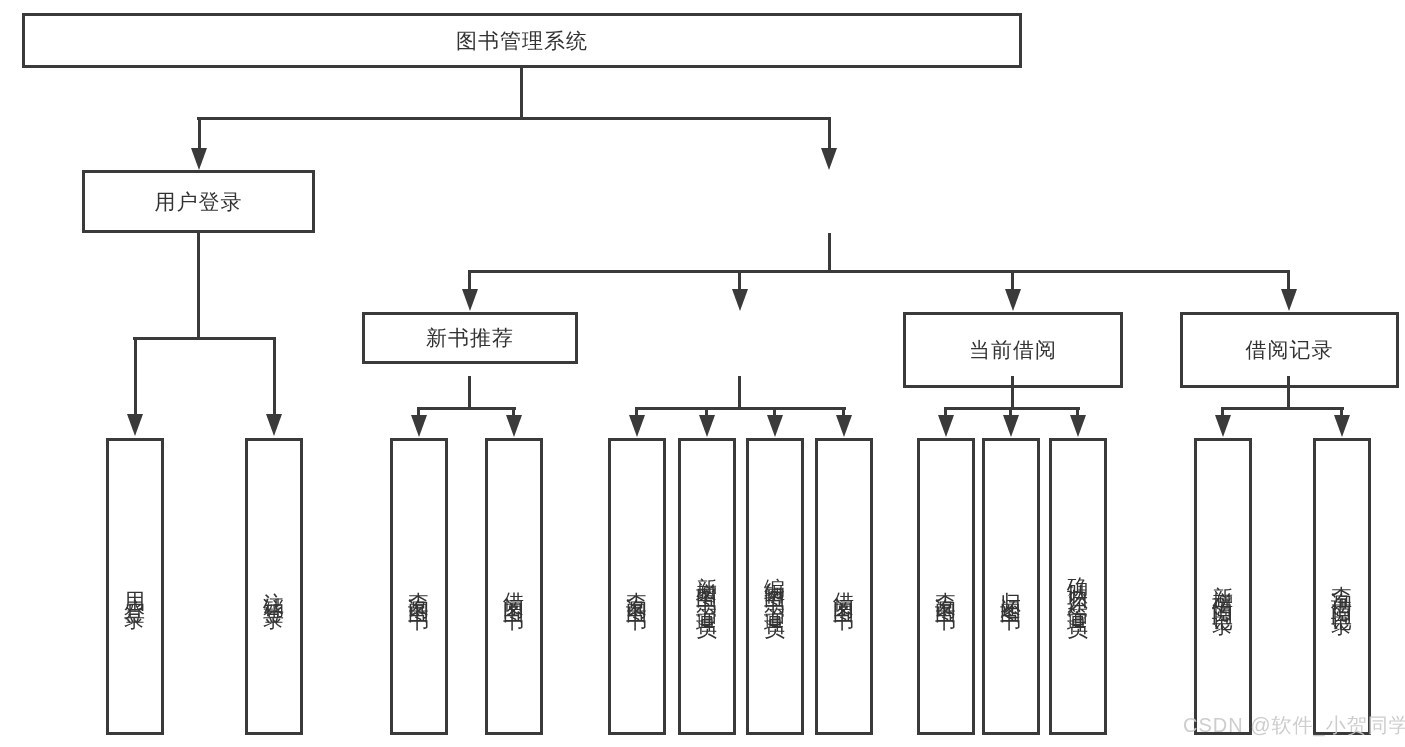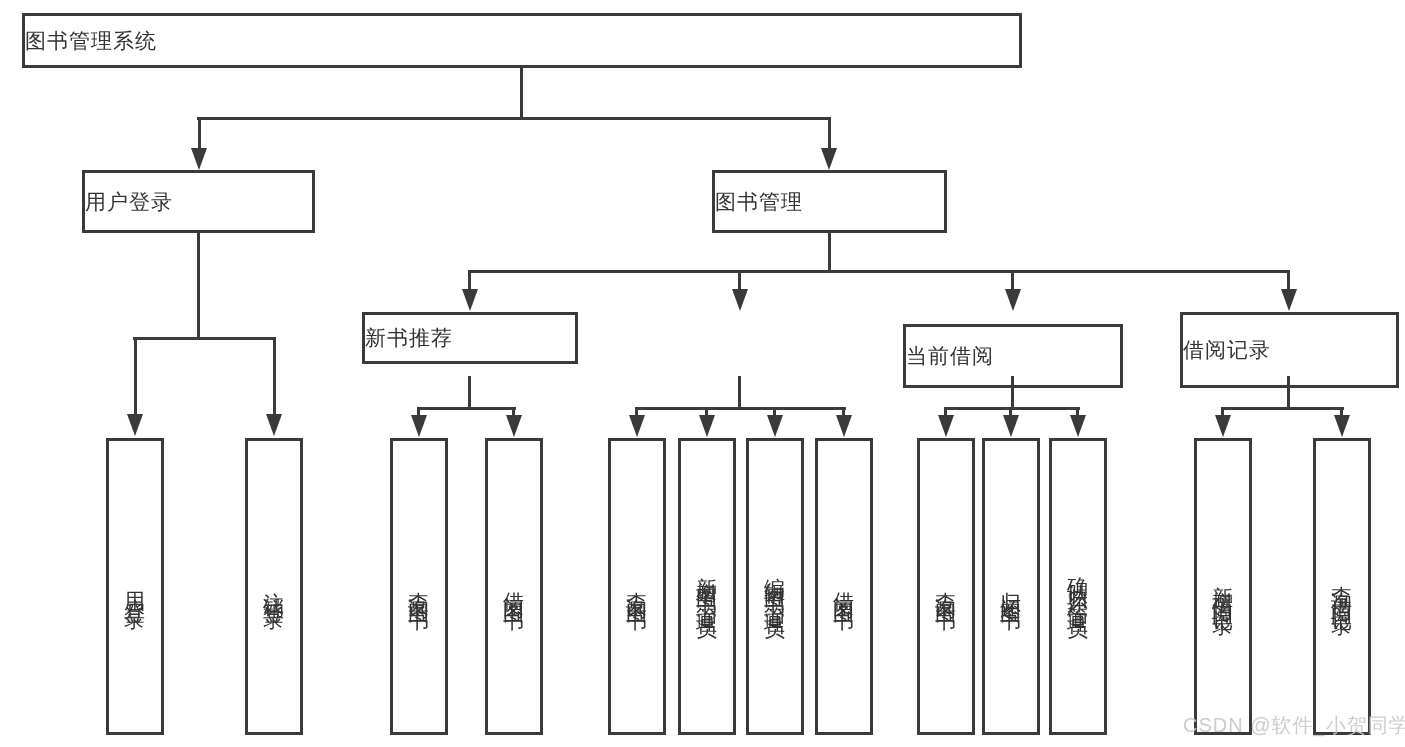--- a/index.html
+++ b/index.html
@@ -12,21 +12,21 @@
   .canvas{
     position:relative;width:1405px;height:747px;overflow:hidden;
     background:var(--color-background);
     font-family:"Liberation Sans","DejaVu Sans",sans-serif;
     color:var(--color-text);
   }
   
   .node{
     position:absolute;box-sizing:border-box;
     border:3px solid var(--color-line);background:#fff;
-    display:flex;align-items:center;
+    display:flex;align-items:center;justify-content:center;
     font-size:21px;letter-spacing:1px;color:var(--color-text);
   }
   .leaf{
     position:absolute;box-sizing:border-box;top:438px;width:58px;height:297px;
     border:3px solid var(--color-line);background:#fff;
     display:flex;align-items:center;justify-content:center;
   }
   .vtext{
     writing-mode:vertical-rl;text-orientation:mixed;
     font-size:21px;letter-spacing:6px;line-height:1;color:var(--color-text);
@@ -58,23 +58,20 @@
   <div class="v" style="left:520px;top:68px;height:52px"></div>
   <div class="h" style="left:197px;top:117px;width:634px"></div>
   <div class="v" style="left:198px;top:117px;height:35px"></div>
   <div class="arr" style="left:191px;top:148px"></div>
   <div class="v" style="left:828px;top:117px;height:35px"></div>
   <div class="arr" style="left:821px;top:148px"></div>
 
   <div class="node" style="left:82px;top:170px;width:233px;height:63px">
     <span>用户登录</span>
   </div>
-  <div class="node" style="left:712px;top:170px;width:235px;height:63px">
-    <span>图书管理</span>
-  </div>
 
   <div class="v" style="left:197px;top:233px;height:107px"></div>
   <div class="h" style="left:133px;top:337px;width:143px"></div>
   <div class="v" style="left:134px;top:337px;height:79px"></div>
   <div class="arr" style="left:127px;top:414px"></div>
   <div class="v" style="left:273px;top:337px;height:79px"></div>
   <div class="arr" style="left:266px;top:414px"></div>
 
   <div class="v" style="left:828px;top:233px;height:40px"></div>
   <div class="h" style="left:468px;top:270px;width:822px"></div>
@@ -83,21 +80,21 @@
   <div class="v" style="left:738px;top:270px;height:22px"></div>
   <div class="arr" style="left:732px;top:289px"></div>
   <div class="v" style="left:1011px;top:270px;height:22px"></div>
   <div class="arr" style="left:1005px;top:289px"></div>
   <div class="v" style="left:1287px;top:270px;height:22px"></div>
   <div class="arr" style="left:1281px;top:289px"></div>
 
   <div class="node" style="left:362px;top:312px;width:216px;height:52px">
     <span>新书推荐</span>
   </div>
-  <div class="node" style="left:903px;top:324px;width:220px;height:64px">
+  <div class="node" style="left:903px;top:312px;width:220px;height:76px">
     <span>当前借阅</span>
   </div>
   <div class="node" style="left:1180px;top:312px;width:219px;height:76px">
     <span>借阅记录</span>
   </div>
 
   <div class="v" style="left:468px;top:376px;height:34px"></div>
   <div class="h" style="left:417px;top:407px;width:99px"></div>
   <div class="v" style="left:417px;top:407px;height:12px"></div>
   <div class="arr" style="left:411px;top:415px"></div>

